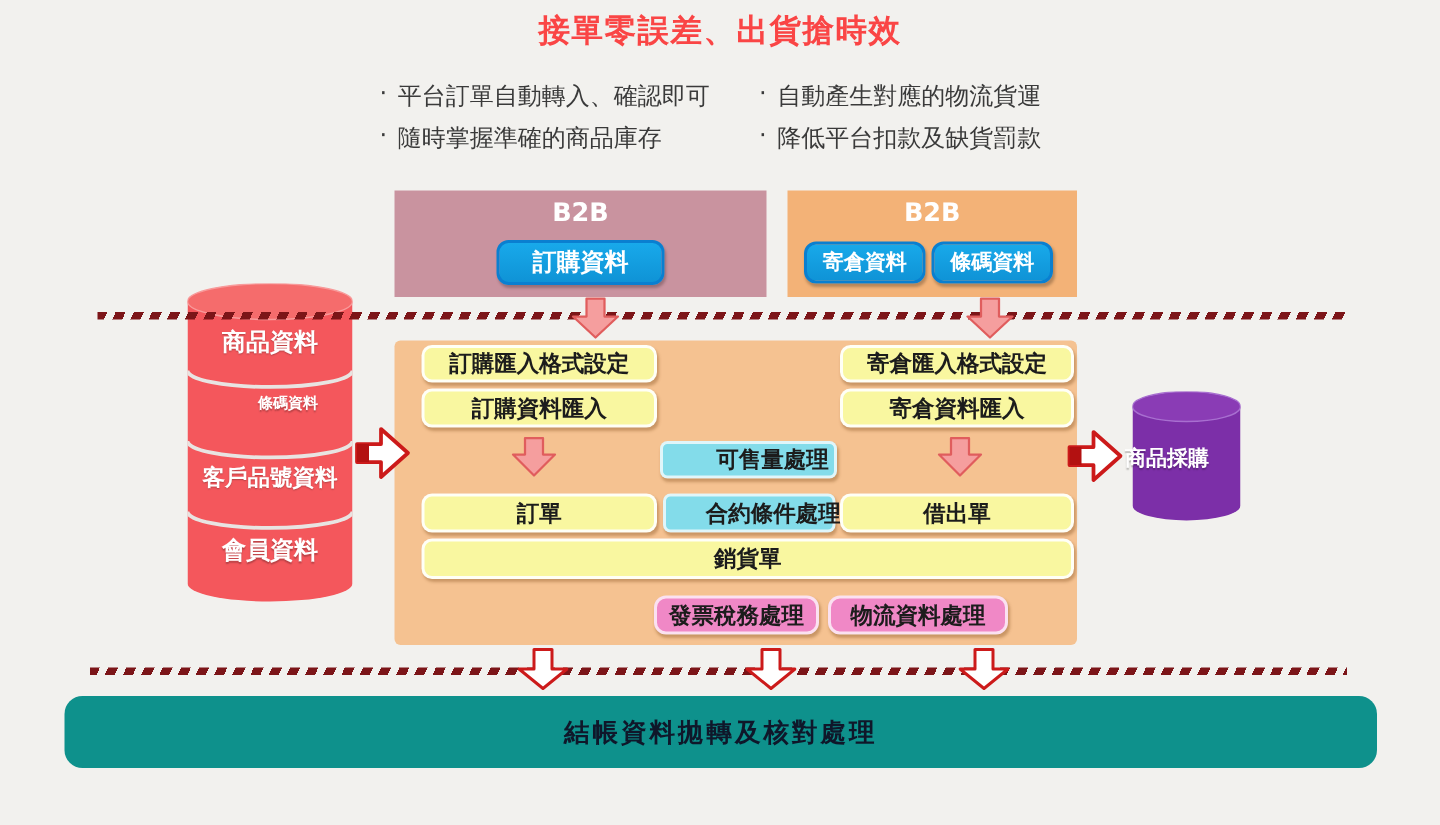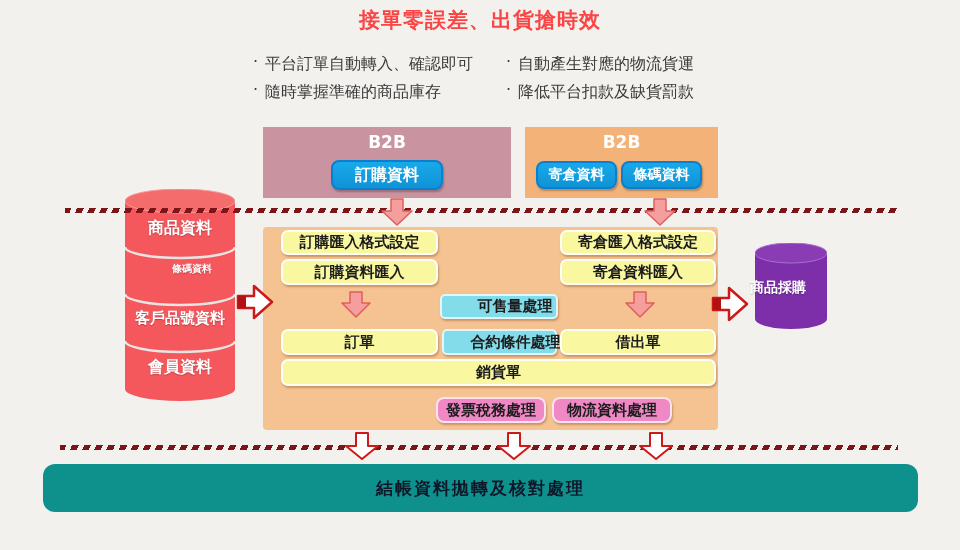--- a/index.html
+++ b/index.html
@@ -134,21 +134,21 @@
 
     <div class="pbox kbox" style="left:173px; top:170px; width:110px; height:26px;">發票稅務處理</div>
     <div class="pbox kbox" style="left:289px; top:170px; width:120px; height:26px;">物流資料處理</div>
   </div>
 
   <svg class="arrow" style="left:711px; top:283px;" width="38" height="42" viewBox="0 0 38 42">
     <polygon class="white-poly-r" points="2,15 18,15 18,5 36,21 18,37 18,27 2,27"></polygon>
     <rect class="tail-block" x="2" y="15" width="8" height="12"></rect>
   </svg>
 
-  <div class="cyl" style="left:742px; top:243px; width:72px; height:88px;padding-left:13px;">
+  <div class="cyl" style="left:742px; top:261px; width:72px; height:88px;padding-left:13px;">
     <svg width="72" height="88" viewBox="0 0 72 88">
       <path class="pdb-body" d="M0,10 V76 A36,10 0 0 0 72,76 V10"></path>
       <ellipse class="pdb-top" cx="36" cy="10" rx="36" ry="10"></ellipse>
     </svg>
     <div class="seg-label" style="top:36px; font-size:14px;">商品採購</div>
   </div>
 
   <svg class="arrow" style="left:345px; top:432px;" width="34" height="28" viewBox="0 0 34 28">
     <polygon class="white-poly" points="11,1 23,1 23,14 33,14 17,27 1,14 11,14"></polygon>
   </svg>

